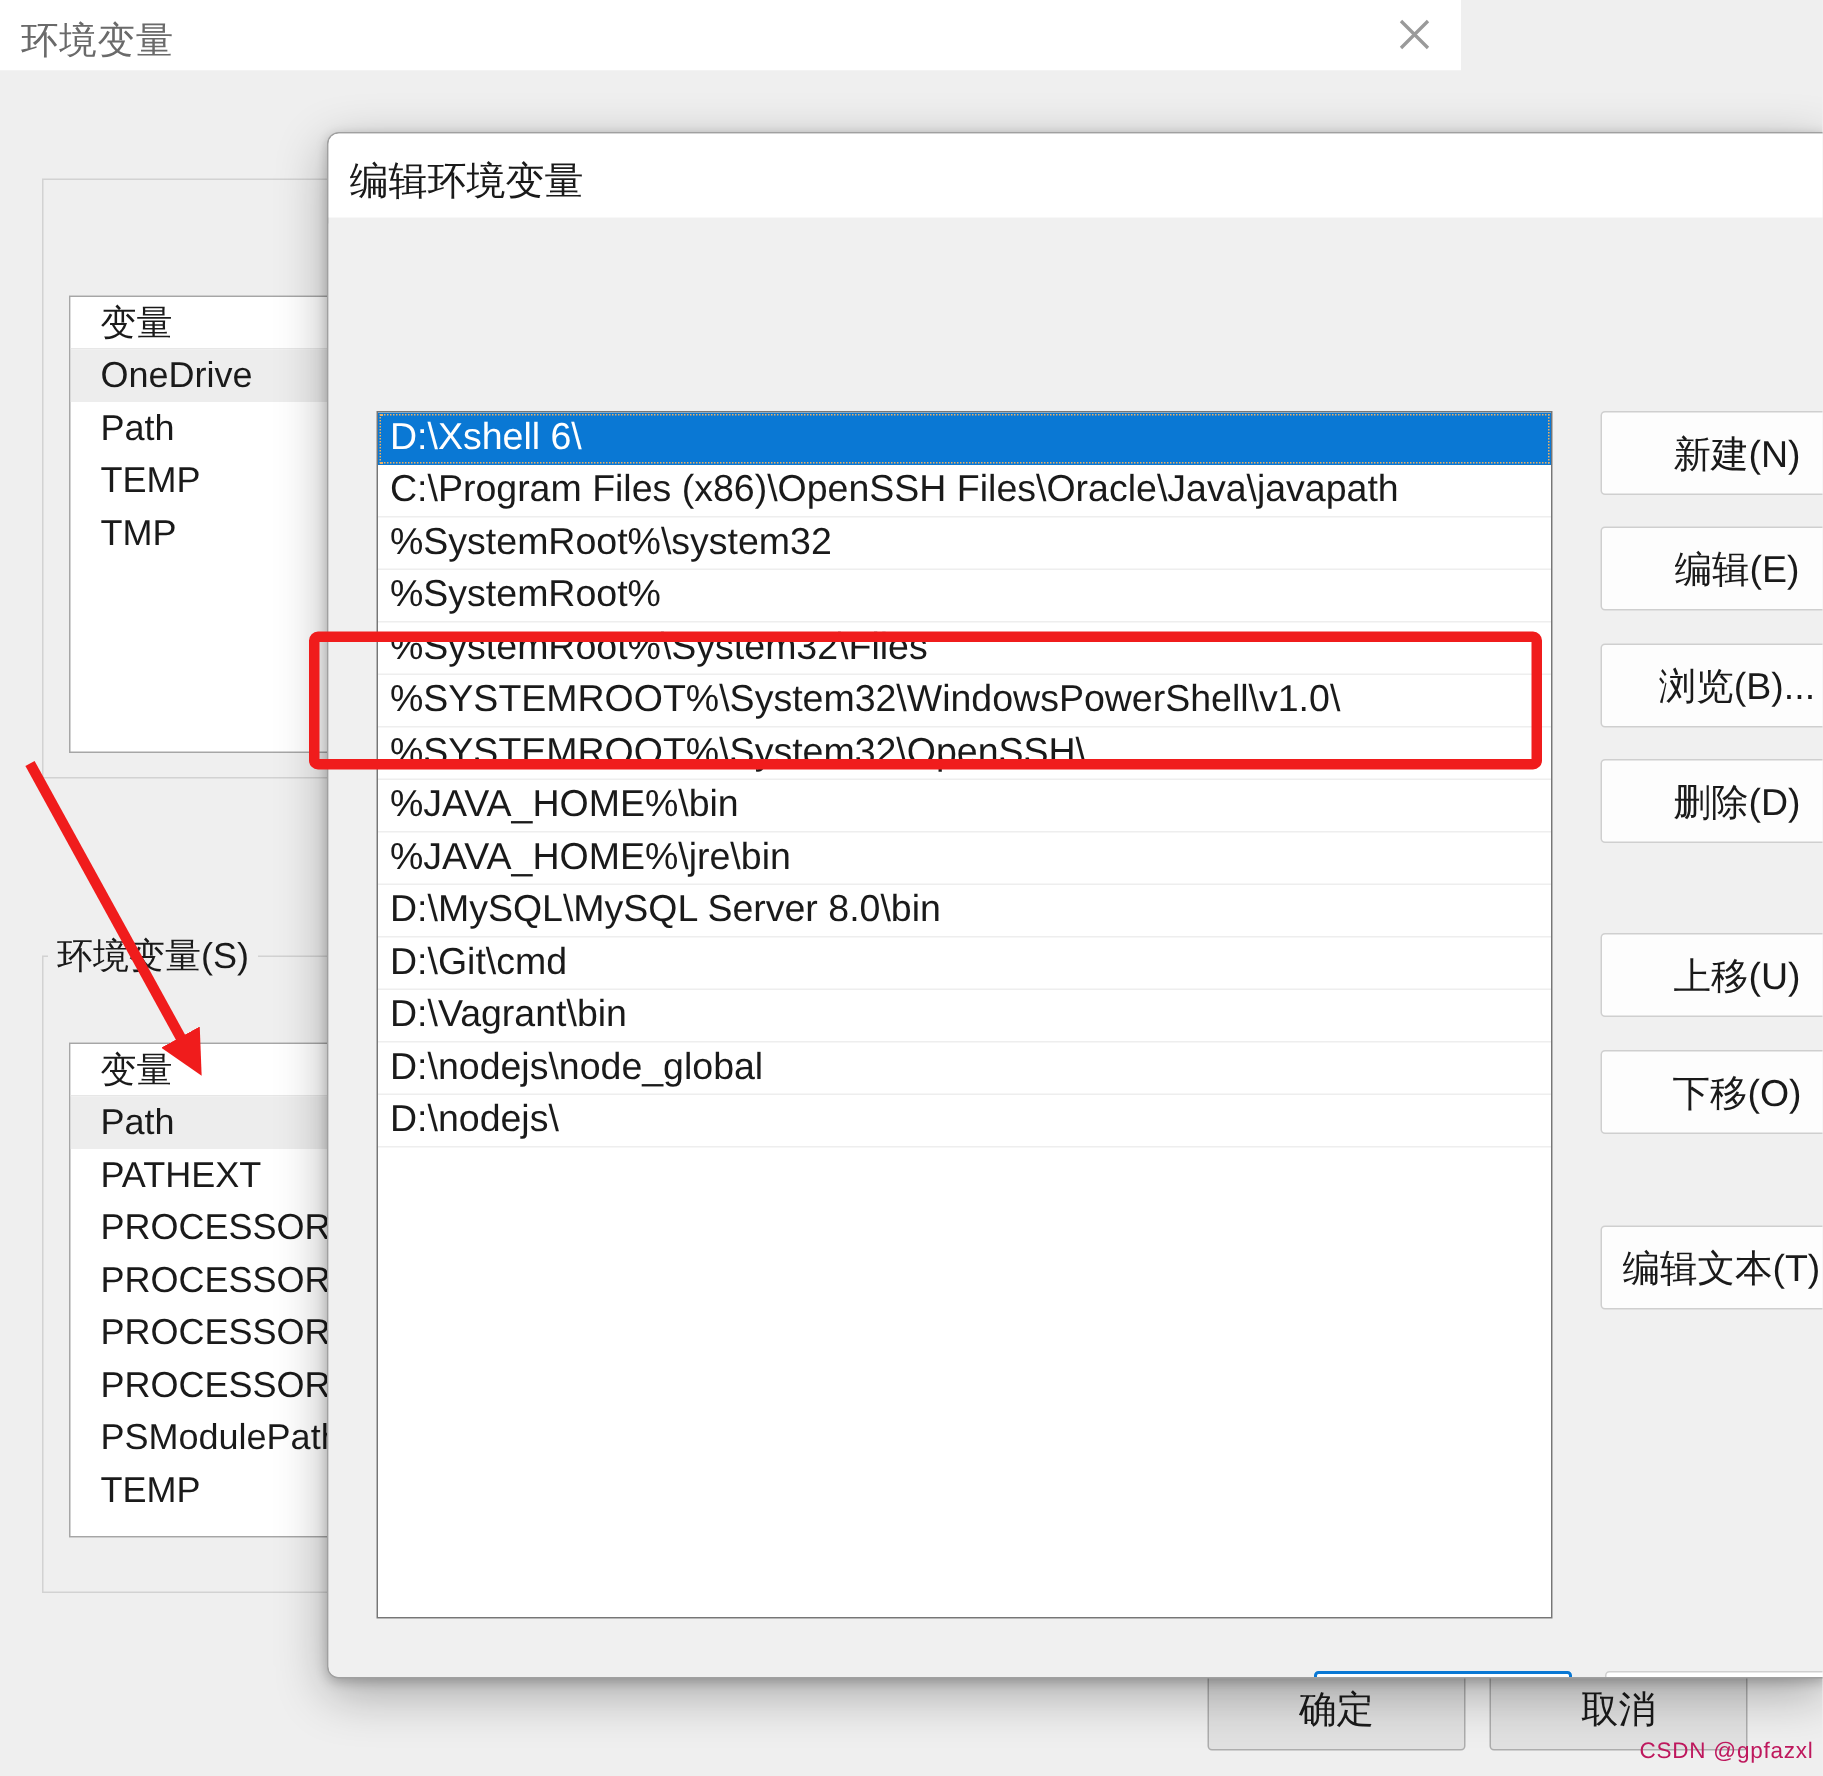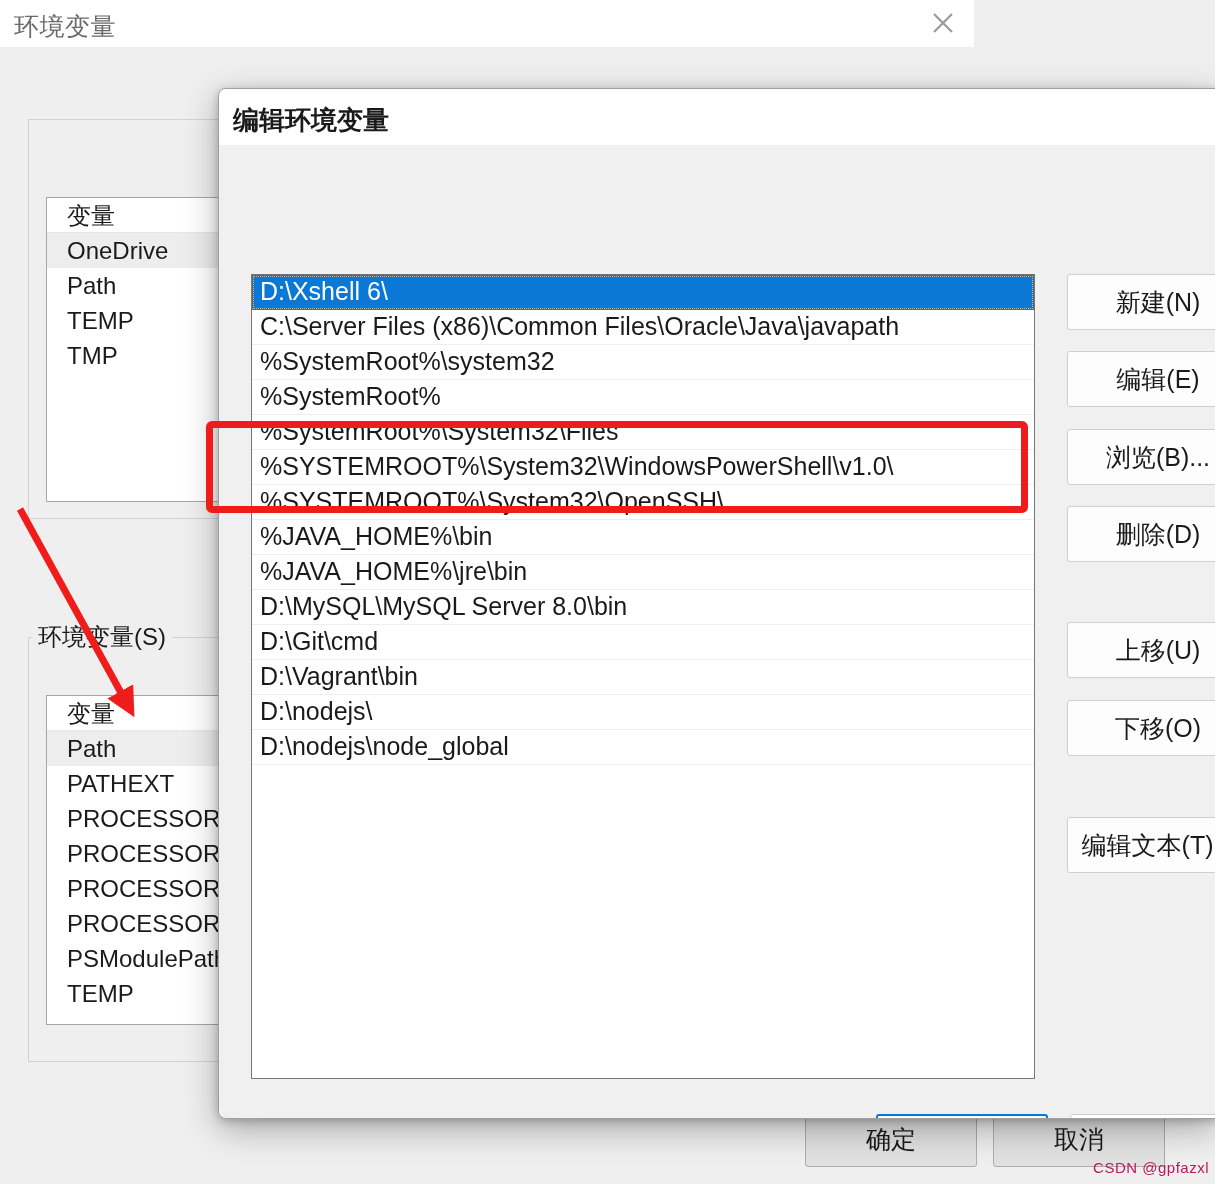--- a/index.html
+++ b/index.html
@@ -81,21 +81,21 @@
   #outer-cancel{left:993px;}
 
   
   #edit-dialog{
     position:absolute;left:218px;top:88px;width:997px;height:1029px;
     background:#f0f0f0;border:1px solid #a0a0a0;border-radius:8px 0 0 8px;
     box-shadow:0 10px 34px rgba(0,0,0,.30), 0 2px 8px rgba(0,0,0,.22);
     overflow:hidden;
   }
   #edit-titlebar{
-    position:absolute;left:0;top:0;width:997px;height:56px;background:#ffffff;font-weight:bold;
+    position:absolute;left:0;top:0;width:997px;height:56px;background:#ffffff;
   }
   #edit-title{
     position:absolute;left:14px;top:14px;font-size:26px;color:#1a1a1a;
   }
   #edit-body{
     position:absolute;left:0;top:60px;width:1184px;height:969px;background:#f0f0f0;
   }
 
   
   #path-listbox{
@@ -209,33 +209,33 @@
 
   <div id="edit-titlebar">
     <div id="edit-title">编辑环境变量</div>
   </div>
 
   <div id="edit-body">
 
     <div id="path-listbox">
       <div id="path-rows">
           <div class="path-row selected">D:\Xshell 6\</div>
-          <div class="path-row">C:\Server Files (x86)\Common Files\Oracle\Java\javapath</div>
+          <div class="path-row">C:\Program Files (x86)\OpenSSH Files\Oracle\Java\javapath</div>
           <div class="path-row">%SystemRoot%\system32</div>
           <div class="path-row">%SystemRoot%</div>
           <div class="path-row">%SystemRoot%\System32\Files</div>
           <div class="path-row">%SYSTEMROOT%\System32\WindowsPowerShell\v1.0\</div>
           <div class="path-row">%SYSTEMROOT%\System32\OpenSSH\</div>
           <div class="path-row">%JAVA_HOME%\bin</div>
           <div class="path-row">%JAVA_HOME%\jre\bin</div>
           <div class="path-row">D:\MySQL\MySQL Server 8.0\bin</div>
           <div class="path-row">D:\Git\cmd</div>
           <div class="path-row">D:\Vagrant\bin</div>
+          <div class="path-row">D:\nodejs\node_global</div>
           <div class="path-row">D:\nodejs\</div>
-          <div class="path-row">D:\nodejs\node_global</div>
         </div>
     </div>
 
     <div id="side-buttons">
         <div class="side-btn" style="top: 125px;">新建(N)</div>
         <div class="side-btn" style="top: 202px;">编辑(E)</div>
         <div class="side-btn" style="top: 280px;">浏览(B)...</div>
         <div class="side-btn" style="top: 357px;">删除(D)</div>
         <div class="side-btn" style="top: 473px;">上移(U)</div>
         <div class="side-btn" style="top: 551px;">下移(O)</div>

